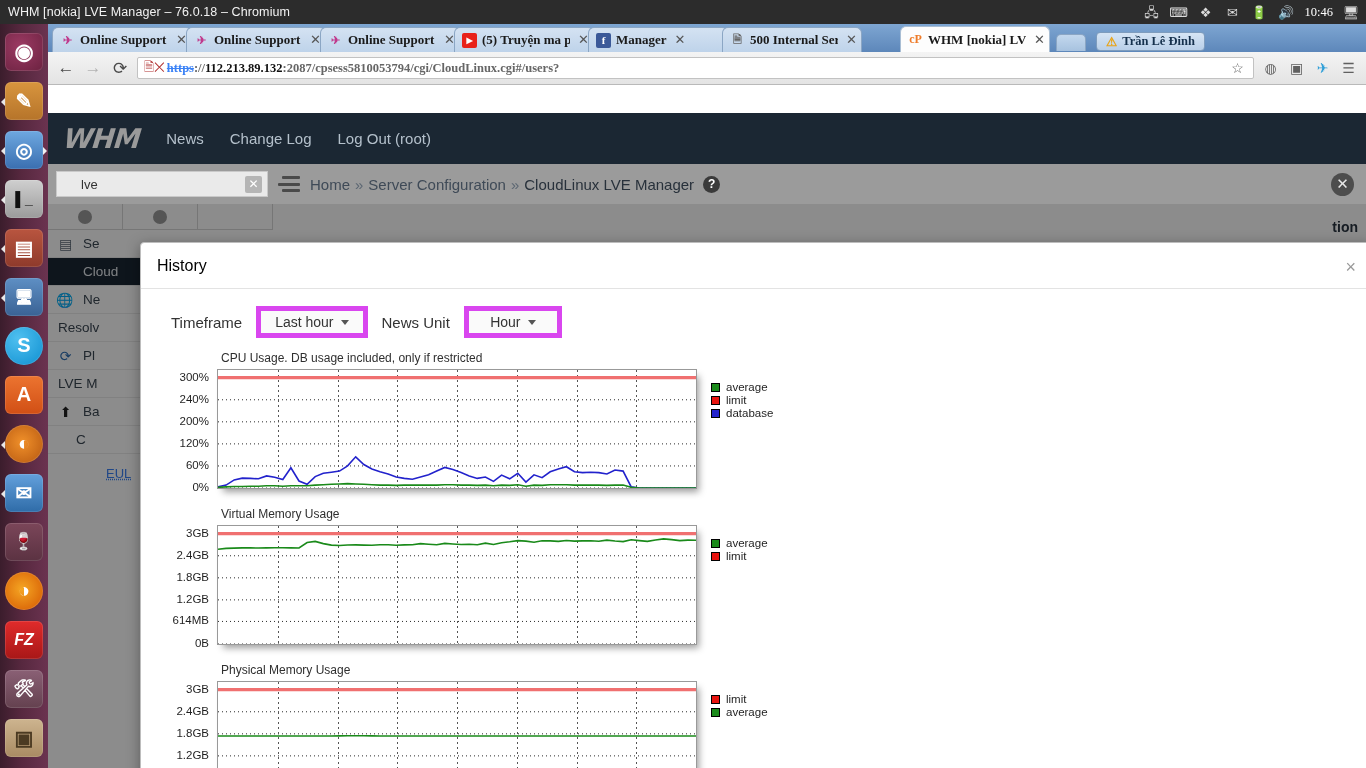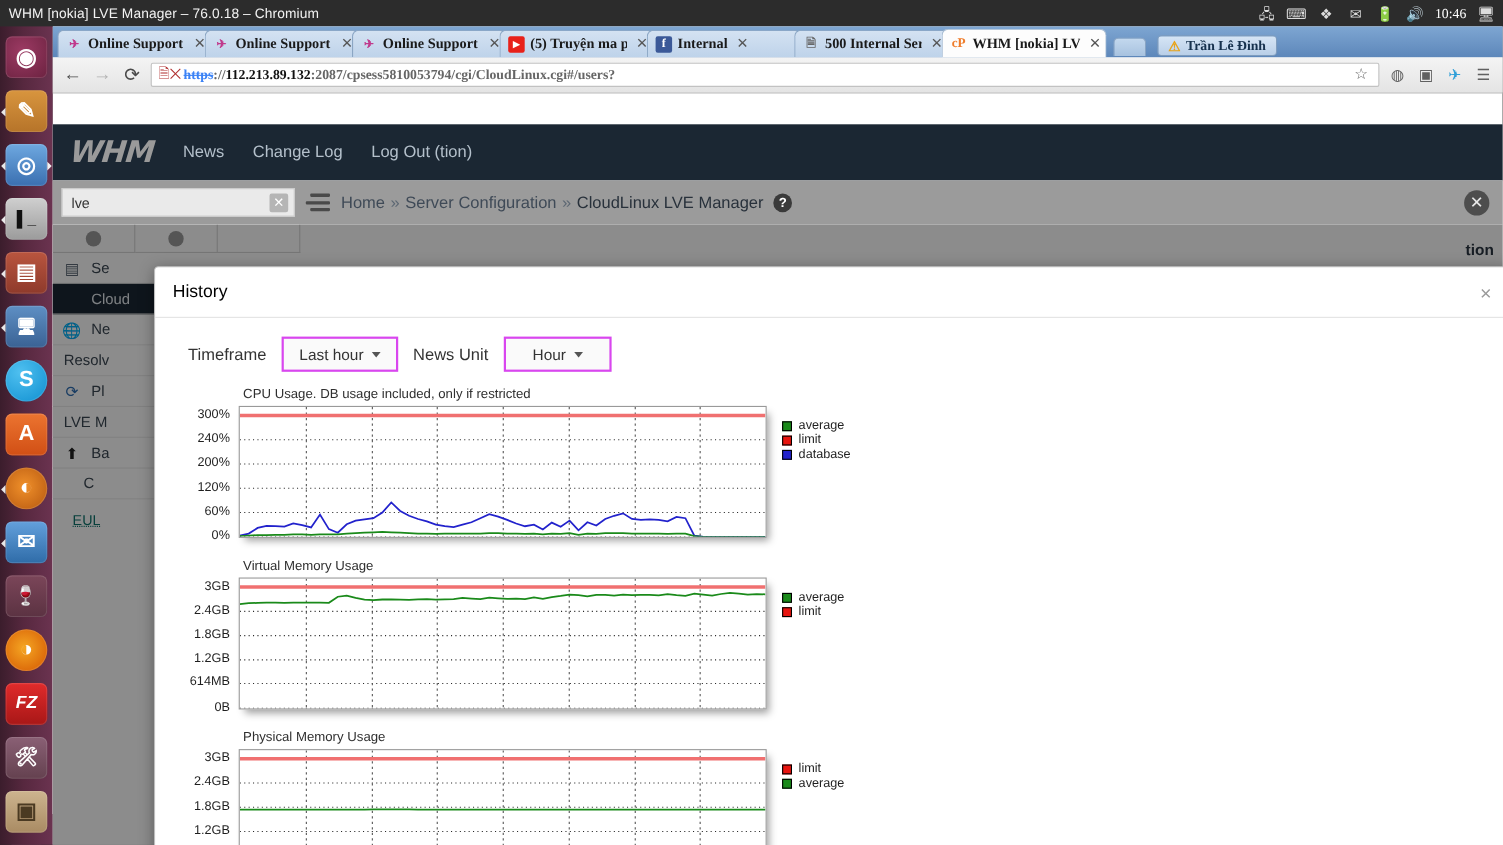--- a/index.html
+++ b/index.html
@@ -69,21 +69,21 @@
     background: linear-gradient(to bottom,#d4e2f2 0%,#bed3ea 100%);
     border: 1px solid #8ba6c4; border-bottom: none;
     border-radius: 6px 6px 0 0;
     display: flex; align-items: center;
     padding: 0 4px 0 7px;
     margin-right: -6px;
     font-family: "Liberation Serif", serif;
     font-size: 13px; font-weight: bold; color: #1a1a1a;
     white-space: nowrap; overflow: hidden;
   }
-  .tab.active { background: #fdfdfd; border-color:#a9bed4; z-index: 5; height: 26px;}
+  .tab.active { background: #fdfdfd; border-color:#a9bed4; z-index: 5; height: 26px; margin-left: 44px;}
   .tab .favicon { width: 15px; height: 15px; margin-right: 5px; flex: none;
      display:flex;align-items:center;justify-content:center; font-size:11px;
      border-radius:2px; }
   .tab .tlabel { overflow:hidden; text-overflow: clip; display:block; }
   .tab .tclose { margin-left: 8px; color:#555; font-size: 13px; font-weight: normal; flex:none;}
   #newtab {
     width: 30px; height: 17px; margin-left: 12px; margin-bottom: 1px;
     background: linear-gradient(to bottom,#c3d8ee,#a7c2df);
     border:1px solid #8ba6c4; border-bottom:none; border-radius: 5px 5px 0 0;
   }
@@ -125,21 +125,21 @@
   }
   #whm-logo { font-size: 27px; font-weight: bold; color: #9a9a9a; font-style: italic;
      letter-spacing: -1px; font-family: "DejaVu Sans", sans-serif; transform: skewX(-6deg);}
   .whm-link { color:#b4c0cb; font-size: 15px; }
   #whm-sub {
     height: 40px; background: #9b9b9b; display:flex; align-items:center; padding-left: 8px; gap: 10px;
   }
   #search-wrap { position: relative; width: 212px; height: 26px; background: #eaeaea;
     border: 1px solid #c9c9c9; display:flex; align-items:center; padding: 0 8px; }
   #search-wrap input { border:0; background:transparent; outline:none; width: 100%;
-    font-size: 13px; color:#333; font-family:"Liberation Sans",sans-serif;}
+    font-size: 13px; color:#333; font-family:"Liberation Sans",sans-serif;margin-left:16px;}
   #search-clear { position:absolute; right:5px; width:17px;height:17px;background:#b5b5b5;color:#fff;
     border-radius:2px; display:flex;align-items:center;justify-content:center;font-size:12px;}
   #hamburger { width: 22px; height: 16px; display:flex;flex-direction:column;justify-content:space-between;}
   #hamburger i { display:block; height:3px; background:#4a4a4a; border-radius:1px;}
   #hamburger i:nth-child(1){ width:18px; margin-left:4px;}
   #hamburger i:nth-child(2){ width:22px;}
   #hamburger i:nth-child(3){ width:18px; margin-left:4px;}
   #breadcrumb { font-size: 15px; color: #4c5866; display:flex;align-items:center;gap:5px;}
   #breadcrumb .crumb { color:#3f4a57; }
   #breadcrumb .sep { color:#5c6773; }
@@ -157,21 +157,21 @@
       display:flex;align-items:center;justify-content:center;}
   .bg-circ { width:14px;height:14px;border-radius:50%;background:#9b9b9b;}
   .bg-item { height: 28px; display:flex; align-items:center; gap:8px; padding-left: 8px;
      font-size: 13.5px; color:#3b4753; border-bottom: 1px solid #ececec;}
   .bg-item.sel { background:#1b2733; color:#e4e9ee; }
   .bg-gico { width:19px;height:19px;flex:none; display:flex;align-items:center;justify-content:center;
      color:#5f6b78; font-size:14px;}
   .bg-plain { height: 28px; display:flex;align-items:center;padding-left:10px;
      font-size:13.5px;color:#3b4753;border-bottom:1px solid #ececec;}
   #bg-eula { padding: 10px 0 0 18px; }
-  #bg-eula a { font-size: 13px; color:#0f766e; text-decoration: underline dotted;}
+  #bg-eula a { font-size: 13px; color:#3b82f6; text-decoration: underline dotted; margin-left: 40px;}
   #bg-right { position:absolute; right:0; top:0; width: 130px; height: 536px; }
   .bg-r-head { height: 46px; display:flex;align-items:center;justify-content:flex-end;
      padding-right:8px; font-size:14px; font-weight:bold; color:#2b3642; border-bottom:1px solid #dcdcdc;}
   .bg-r-cell { height: 46px; display:flex;align-items:center;justify-content:center;
      color:#6b7682; font-size:16px; }
 
   #page-dim { position:absolute; left:0; top:0; width:1318px; height:655px;
      background: rgba(0,0,0,.45); }
 
   
@@ -182,21 +182,21 @@
     overflow: hidden;
   }
   #modal-head { height: 46px; border-bottom: 1px solid #e3e3e3; display:flex;align-items:center;
     padding: 0 16px; position: relative;}
   #modal-title { font-size: 16px; color: #000000; }
   #modal-close { position:absolute; right: 15px; top: 14px; font-size: 18px; color:#9a9a9a; }
   #modal-body { padding: 16px 0 0 18px; }
   #controls { display:flex; align-items:center; gap: 14px; height: 34px; margin-left: 12px;}
   .ctl-label { font-size: 15px; color: #333; }
   .ctl-dd {
-    min-width: 98px; height: 32px; background: #fafafa; border: 2px solid #d946ef;
+    min-width: 98px; height: 32px; background: #fafafa; border: 5px solid #d946ef;
     display:flex;align-items:center;justify-content:center; gap:7px;
     font-size: 14px; color: #333; padding: 0 14px;
   }
   .caret { width:0;height:0;border-left:4px solid transparent;border-right:4px solid transparent;
      border-top:5px solid #555;}
 
   .chart-block { margin-top: 12px; position: relative; }
   .chart-title { font-size: 12px; color: #2f2f2f; margin-left: 62px; margin-bottom: 4px; }
   .chart-row { display: flex; align-items: flex-start; }
   .y-axis { width: 58px; position: relative; }
@@ -308,21 +308,21 @@
       <span class="tlabel">Online Support -</span>
       <span class="tclose">✕</span>
     </div>
     <div class="tab" style="width:140px;">
       <span class="favicon" style="background:#e8211a;color:#fff;font-size:8px;">▶</span>
       <span class="tlabel">(5) Truyện ma ph</span>
       <span class="tclose">✕</span>
     </div>
     <div class="tab" style="width:140px;">
       <span class="favicon" style="background:#3b5998;color:#fff;font-size:11px;font-weight:bold;">f</span>
-      <span class="tlabel">Internal</span>
+      <span class="tlabel">Manager</span>
       <span class="tclose">✕</span>
     </div>
     <div class="tab" style="width:140px;">
       <span class="favicon" style="color:#666;">🗎</span>
       <span class="tlabel">500 Internal Ser</span>
       <span class="tclose">✕</span>
     </div>
     <div class="tab active" style="width:150px;">
       <span class="favicon" style="color:#ef7c2a;font-weight:bold;font-size:12px;">cP</span>
       <span class="tlabel">WHM [nokia] LV</span>
@@ -354,21 +354,21 @@
     <span class="tb-ico">☰</span>
   </div>
 
   <div id="page">
 
 
     <div id="whm-nav">
       <span id="whm-logo">WHM</span>
       <span class="whm-link">News</span>
       <span class="whm-link">Change Log</span>
-      <span class="whm-link">Log Out (tion)</span>
+      <span class="whm-link">Log Out (root)</span>
     </div>
 
     <div id="whm-sub">
       <div id="search-wrap">
         <input value="lve" placeholder="Search" style="">
         <span id="search-clear">✕</span>
       </div>
       <div id="hamburger">
           <i></i>
           <i></i>

